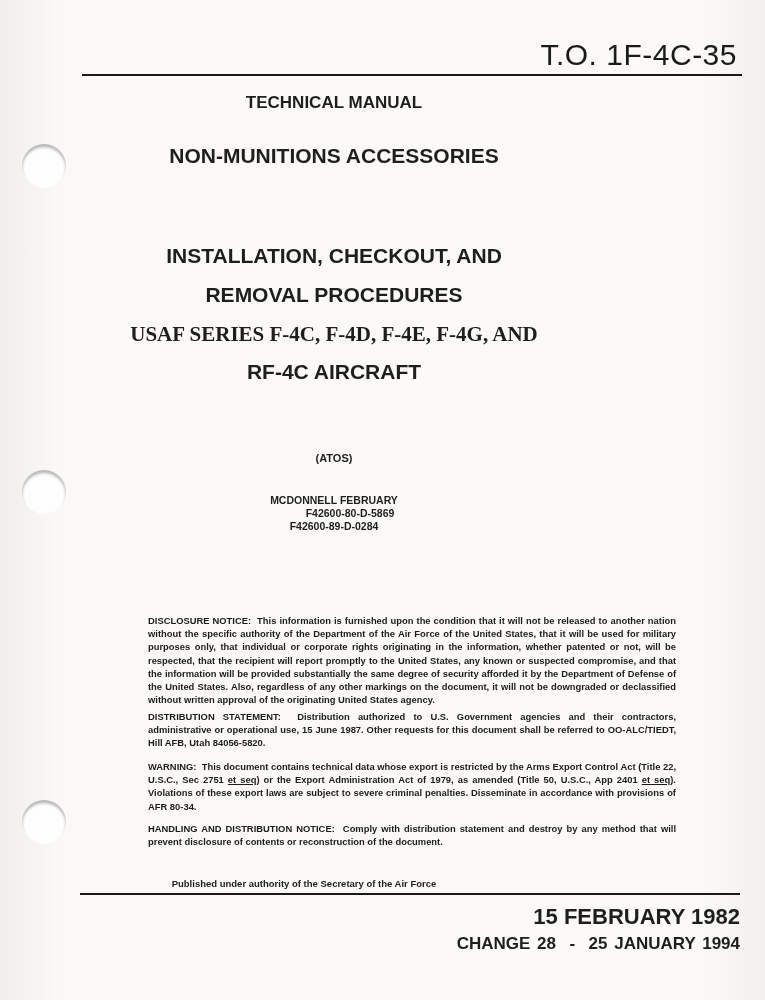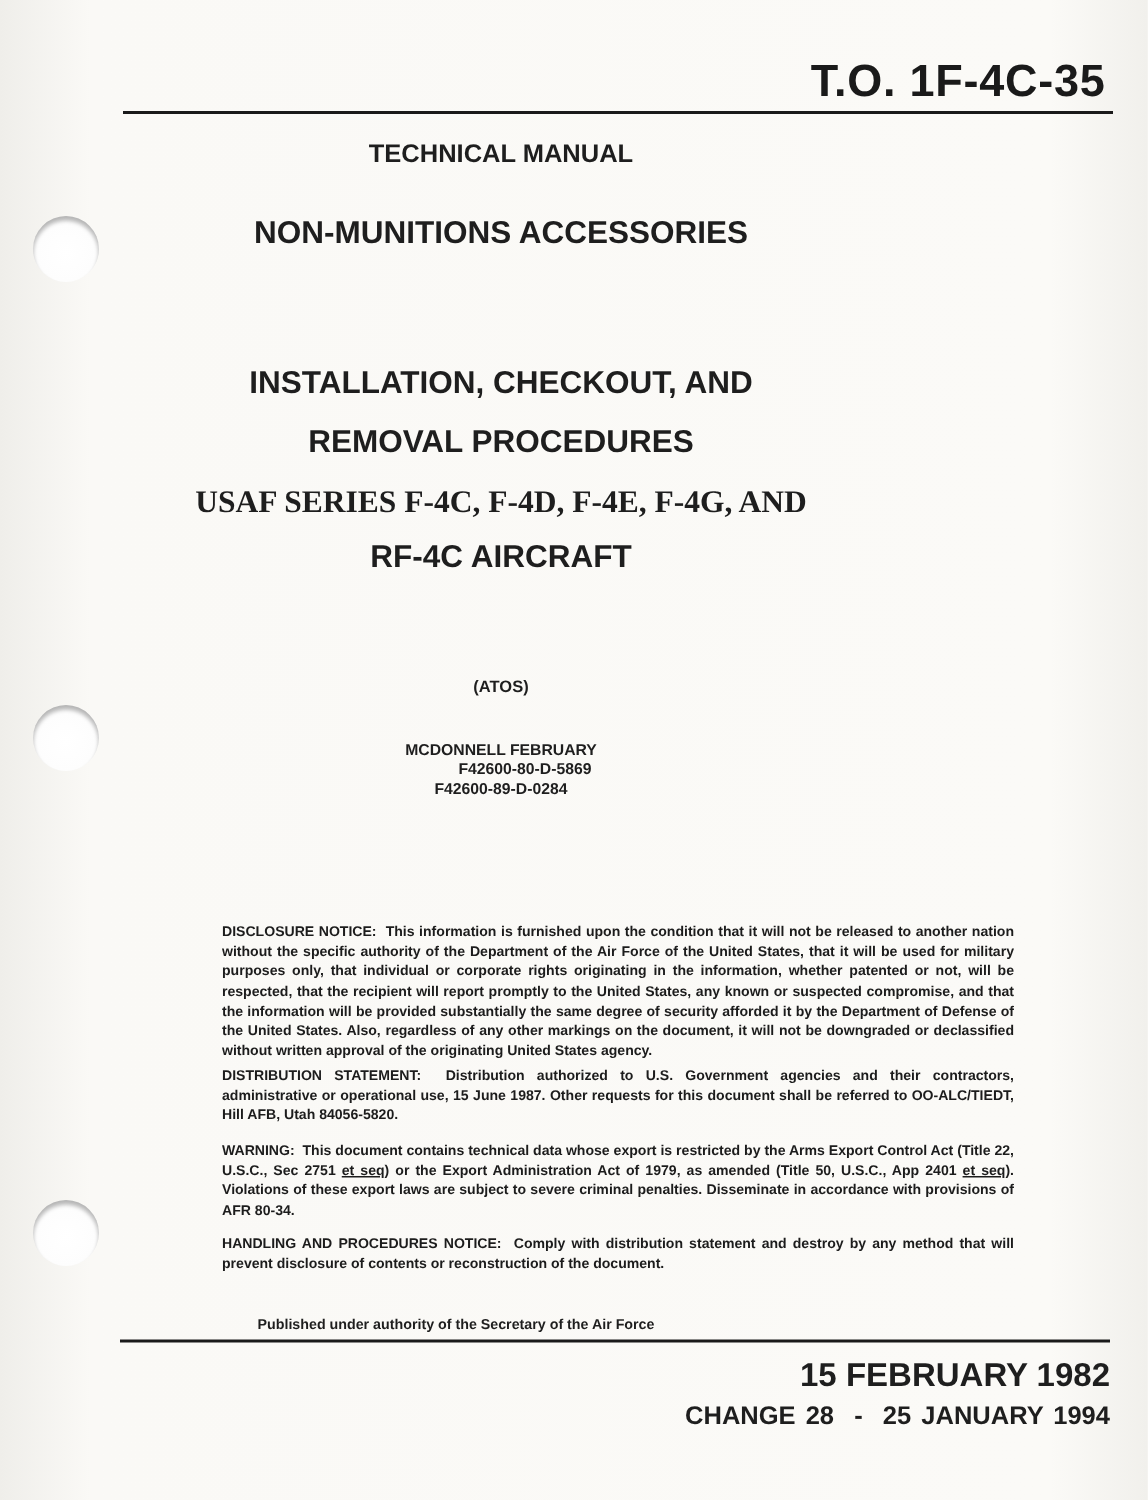--- a/index.html
+++ b/index.html
@@ -14,21 +14,21 @@
       position: absolute; left: 0; top: 0; width: 765px; height: 1000px;
       background: linear-gradient(90deg, #efeeea 0px, #faf9f6 60px, #fbfaf7 700px, #f1f0ec 765px);
     }
     .hole {
       position: absolute; width: 44px; height: 44px; border-radius: 50%;
       background: radial-gradient(circle at 50% 55%, #ffffff 0%, #fdfdfd 60%, #e6e6e6 85%, #c9c9c9 100%);
       box-shadow: inset 0 3px 3px rgba(0,0,0,0.25);
     }
     .to-number {
       position: absolute; right: 28px; top: 38px;
-      font-size: 30px; font-weight: bold; letter-spacing: 0.5px; color: #1a1a1a;
+      font-size: 30px; font-weight: normal; letter-spacing: 0.5px; color: #1a1a1a;
     }
     .rule { position: absolute; height: 2px; background: #1a1a1a; }
     .center-text { position: absolute; left: 0; width: 668px; text-align: center; }
     .tm-label { top: 93px; font-size: 17px; font-weight: bold; }
     .subject { top: 144px; font-size: 21px; font-weight: bold; }
     .title-line { font-size: 21px; font-weight: bold; }
     .atos { top: 452px; font-size: 11px; font-weight: bold; }
     .contractor { font-size: 10.5px; font-weight: bold; line-height: 13px; }
     .notice {
       position: absolute; left: 148px; width: 528px;
@@ -83,21 +83,21 @@
     <span class="lbl">DISTRIBUTION STATEMENT:</span>&nbsp;
     <span>Distribution authorized to U.S. Government agencies and their contractors, administrative or operational use, 15 June 1987. Other requests for this document shall be referred to OO-ALC/TIEDT, Hill AFB, Utah 84056-5820.</span>
   </div>
 
   <div class="notice" style="top:760px;">
     <span class="lbl">WARNING:</span>&nbsp;
     <span>This document contains technical data whose export is restricted by the Arms Export Control Act (Title 22, U.S.C., Sec 2751 </span><span class="ul">et seq</span><span>) or the Export Administration Act of 1979, as amended (Title 50, U.S.C., App 2401 </span><span class="ul">et seq</span><span>). Violations of these export laws are subject to severe criminal penalties. Disseminate in accordance with provisions of AFR 80-34.</span>
   </div>
 
   <div class="notice" style="top:822px;">
-    <span class="lbl">HANDLING AND PROCEDURES NOTICE:</span>&nbsp;
+    <span class="lbl">HANDLING AND DISTRIBUTION NOTICE:</span>&nbsp;
     <span>Comply with distribution statement and destroy by any method that will prevent disclosure of contents or reconstruction of the document.</span>
   </div>
 
   <div class="center-text authority" style="left:-30px;">Published under authority of the Secretary of the Air Force</div>
   <div class="rule" style="left:80px; top:893px; width:660px;"></div>
 
   <div class="date-main">15 FEBRUARY 1982</div>
   <div class="change-line">
     <span>CHANGE 28</span><span>  -  </span><span>25 JANUARY 1994</span>
   </div>

